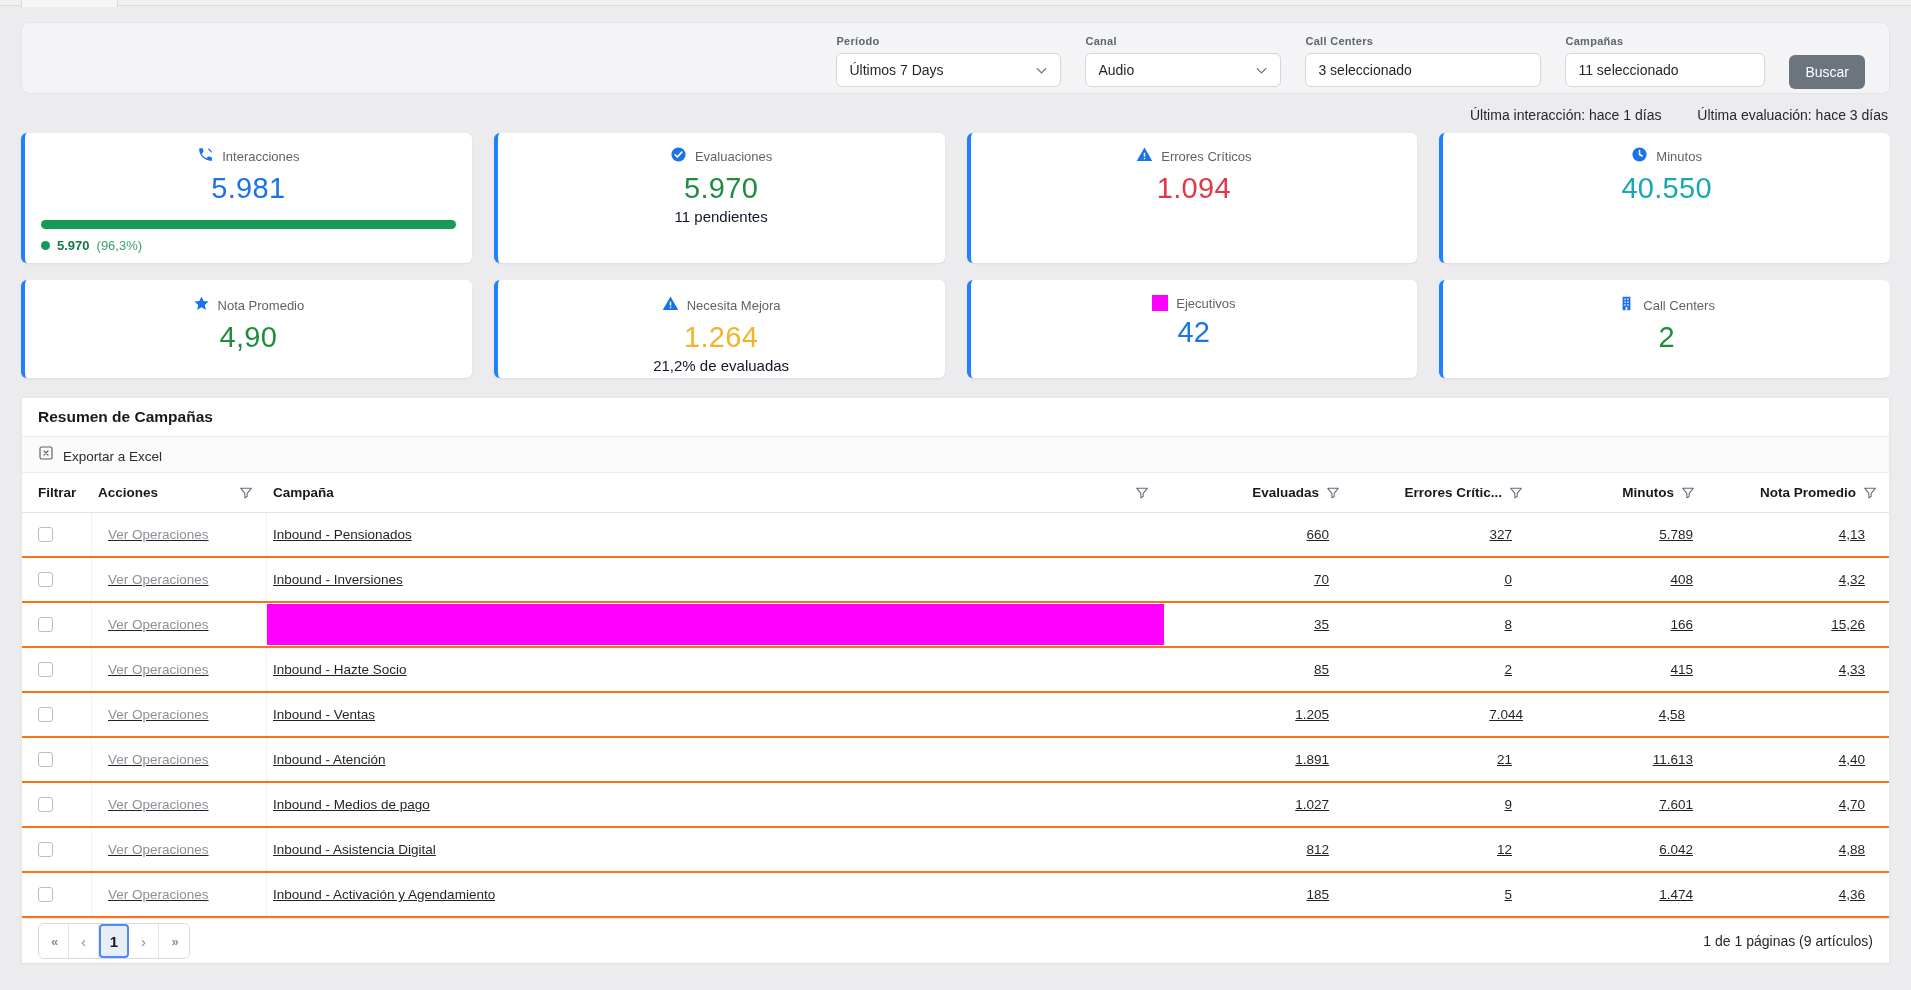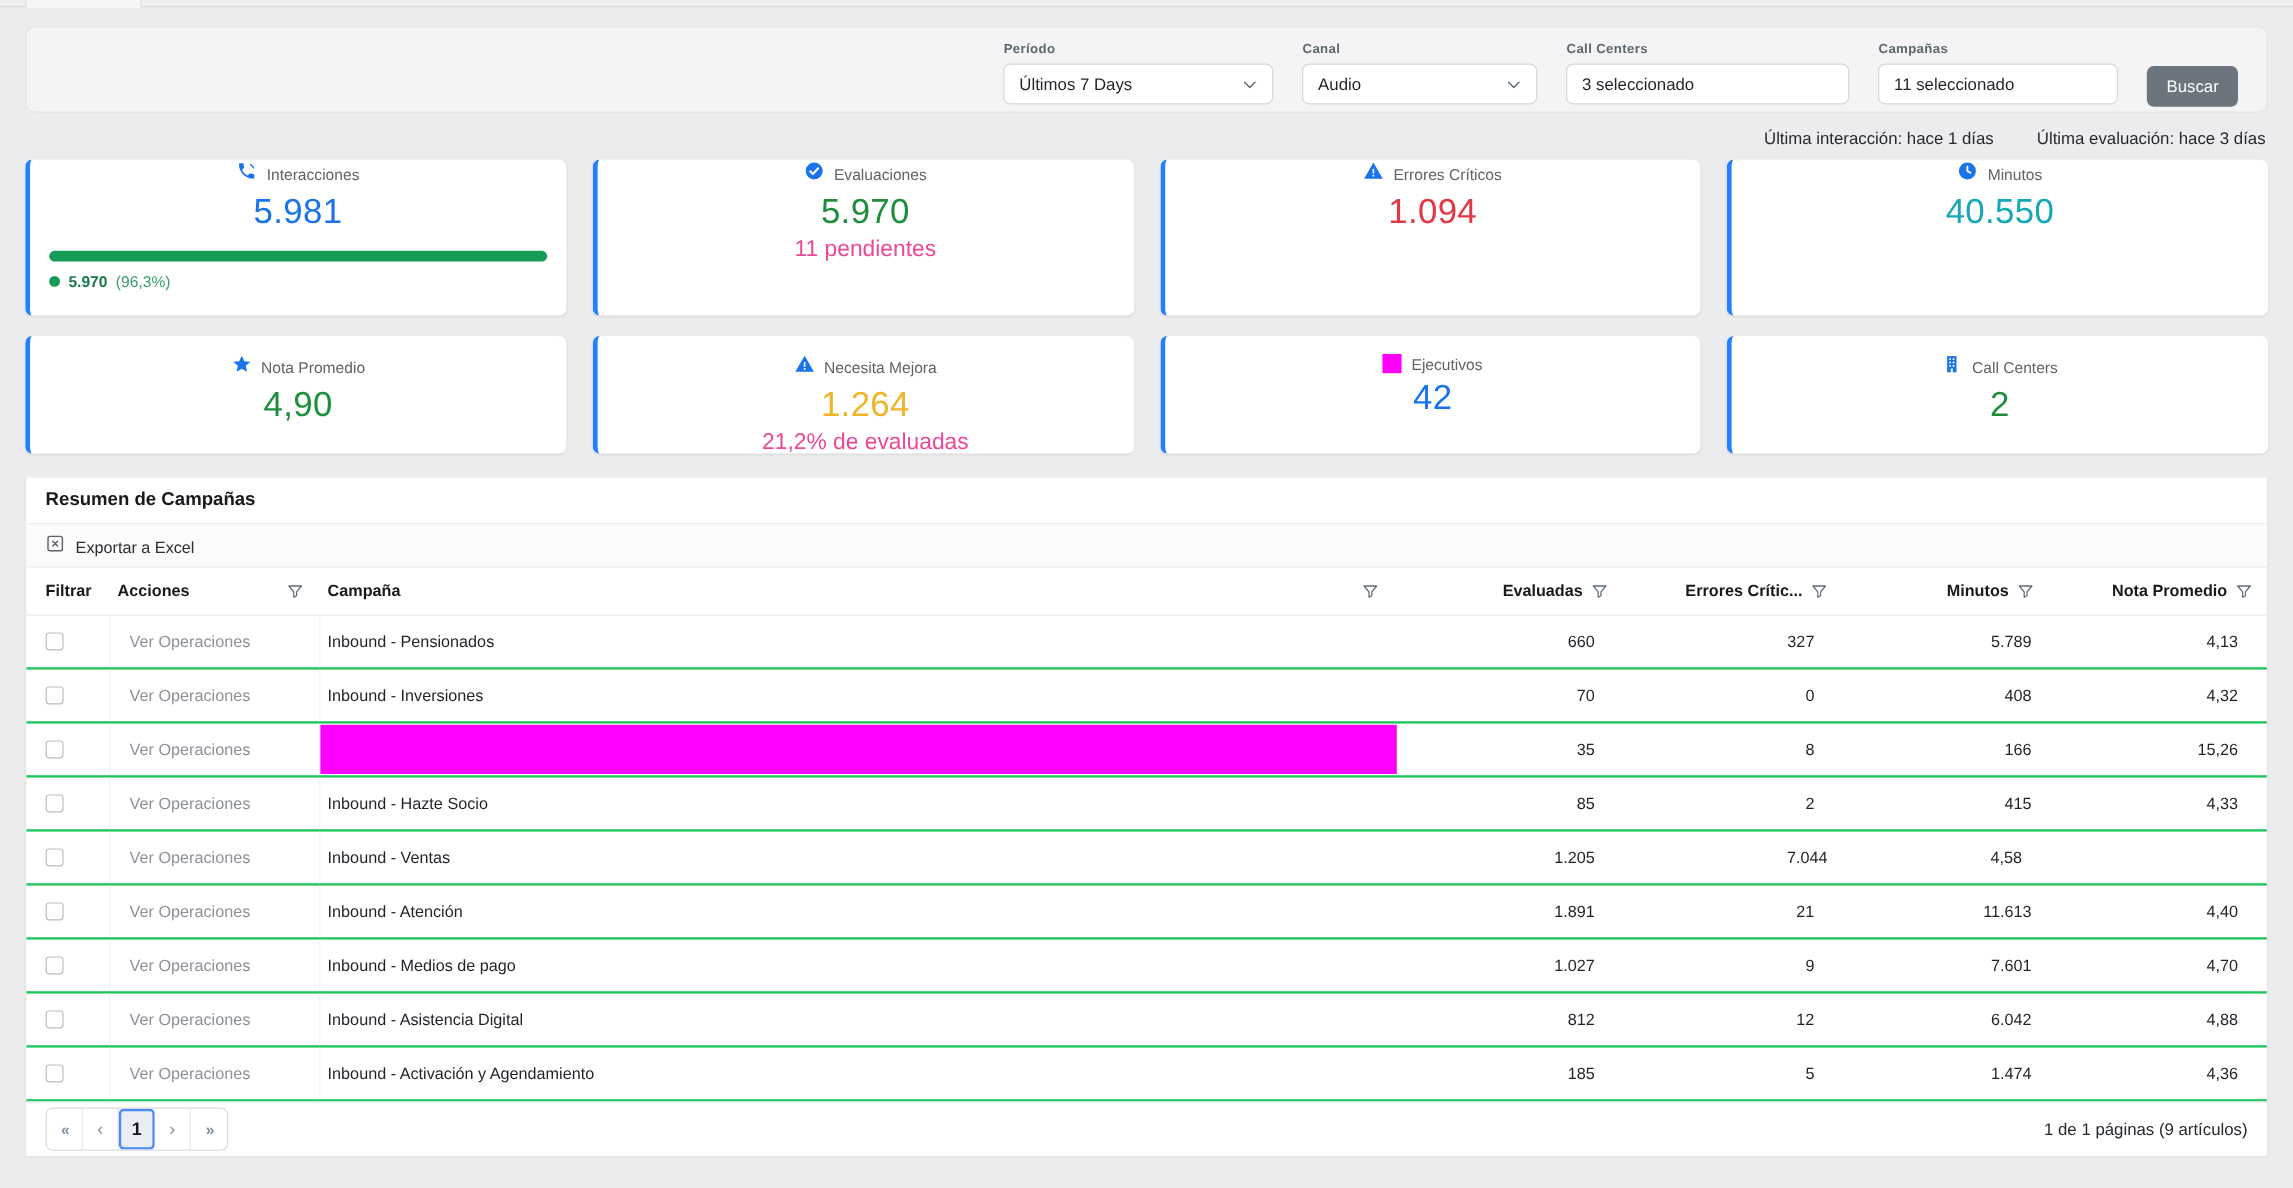--- a/index.html
+++ b/index.html
@@ -26,28 +26,28 @@
     border:none; border-radius:6px; font-size:14px; font-family:inherit; cursor:pointer; }
 
   
   .status-row { margin:13px 23px 10px; text-align:right; font-size:14px; color:#24292e; }
   .status-row span + span { margin-left:32px; }
 
   
   .cards { margin:0 21px; display:grid; grid-template-columns:repeat(4,1fr); column-gap:22px; row-gap:17px; }
   .card { background:#fff; border-radius:6px; border-left:4px solid #2180ff;
     box-shadow:0 1px 2px rgba(0,0,0,.08); text-align:center; }
-  .card.tall { height:130px; padding-top:1px; }
+  .card.tall { height:130px; padding-top:13px; }
   .card.short { height:98px; padding-top:15px; }
   .card-head { display:flex; align-items:center; justify-content:center; gap:8px; margin-bottom:5px; }
   .card-label { font-size:13px; color:#5f6368; }
   .card-value { font-size:29px; letter-spacing:.3px; }
   .v-blue { color:#1a73e8; } .v-green { color:#1e8e3e; } .v-red { color:#e23744; }
   .v-teal { color:#18a7b5; } .v-amber { color:#f0b429; }
-  .card-sub { font-size:19px; color:#ec4899; margin-top:3px; }
+  .card-sub { font-size:15px; color:#0f172a; margin-top:3px; }
   .progress-track { margin:15px 16px 9px; height:9px; border-radius:5px; background:#169b56; }
   .card-subline { display:flex; align-items:center; gap:7px; padding-left:16px; font-size:13px; color:#169b56; }
   .dot { width:9px; height:9px; border-radius:50%; background:#169b56; }
   .sub-bold { font-weight:700; color:#157a47; }
   .sub-light { color:#3ba06c; }
   .redacted-sq { width:16px; height:16px; background:#ff00ff; }
 
   
   .panel { margin:19px 21px 0; background:#fff; box-shadow:0 1px 2px rgba(0,0,0,.06);
     border:1px solid #e8e8ea; border-bottom:none; }
@@ -58,21 +58,21 @@
 
   .grid-row { display:grid; grid-template-columns:70px 175px 1fr 190px 185px 170px 180px; align-items:center; }
   .thead { height:40px; border-bottom:1px solid #e4e4e6; font-weight:700; font-size:13.5px; color:#17191c; }
   .th { display:flex; align-items:center; }
   .th.pad { padding-left:16px; }
   .th.camp { padding-left:6px; padding-right:15px; justify-content:space-between; }
   .th.num { justify-content:flex-end; gap:7px; }
   .th.e1 { padding-right:14px; } .th.e2 { padding-right:16px; } .th.e3 { padding-right:14px; } .th.e4 { padding-right:12px; }
   .funnel { display:inline-flex; flex:none; }
 
-  .trow { height:45px; border-bottom:2px solid #22c55e; font-size:13.5px; color:#1f2328; }
+  .trow { height:45px; border-bottom:2px solid #f97316; font-size:13.5px; color:#1f2328;text-decoration:underline; }
   .td { height:100%; display:flex; align-items:center; }
   .c-check { padding-left:16px; border-right:1px solid #f2f2f4; }
   .c-actions { padding-left:16px; border-right:1px solid #f2f2f4; }
   .c-campaign { padding-left:6px; position:relative; }
   .c-num { justify-content:flex-end; }
   .pr-ev { padding-right:25px; } .pr-er { padding-right:27px; } .pr-mi { padding-right:16px; } .pr-no { padding-right:24px; }
   .checkbox { width:15px; height:15px; border:1.5px solid #b9bec6; border-radius:3px; background:#fff; cursor:pointer; }
   .op-link { color:#8c9198; cursor:pointer; text-decoration:none; }
   .redacted-block { position:absolute; left:0; right:0; top:1px; bottom:1px; background:#ff00ff; }
 

